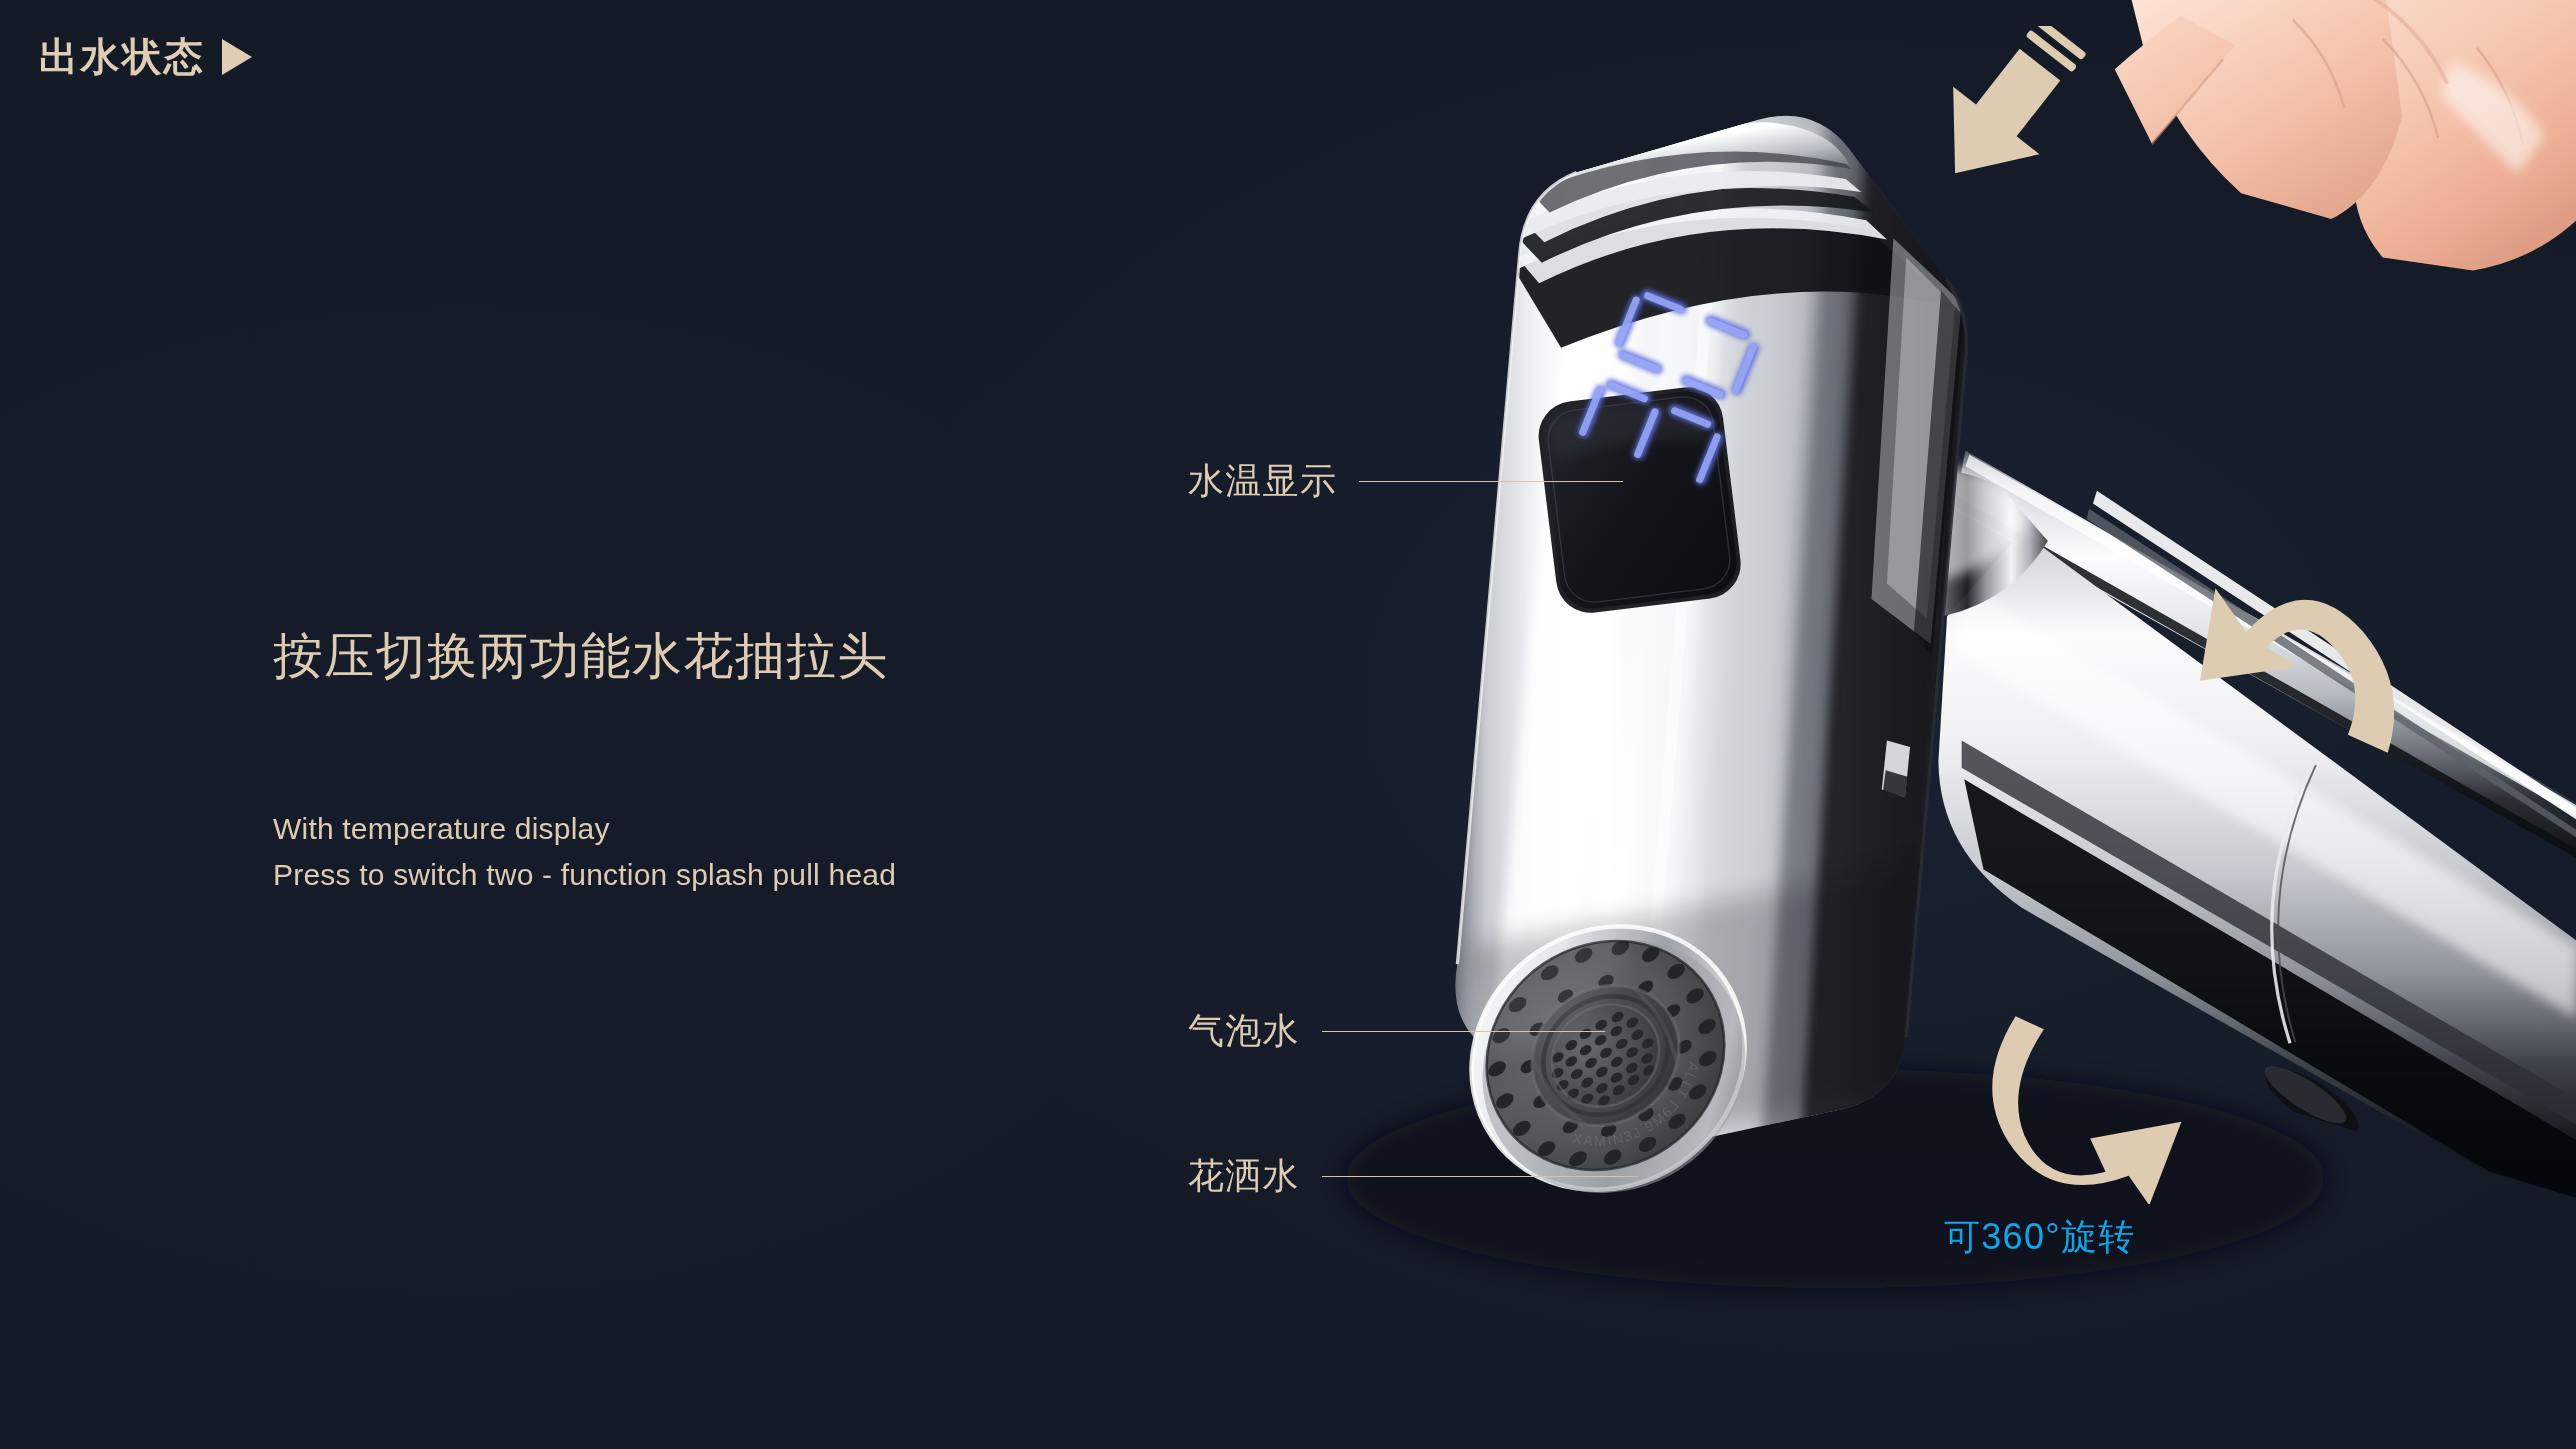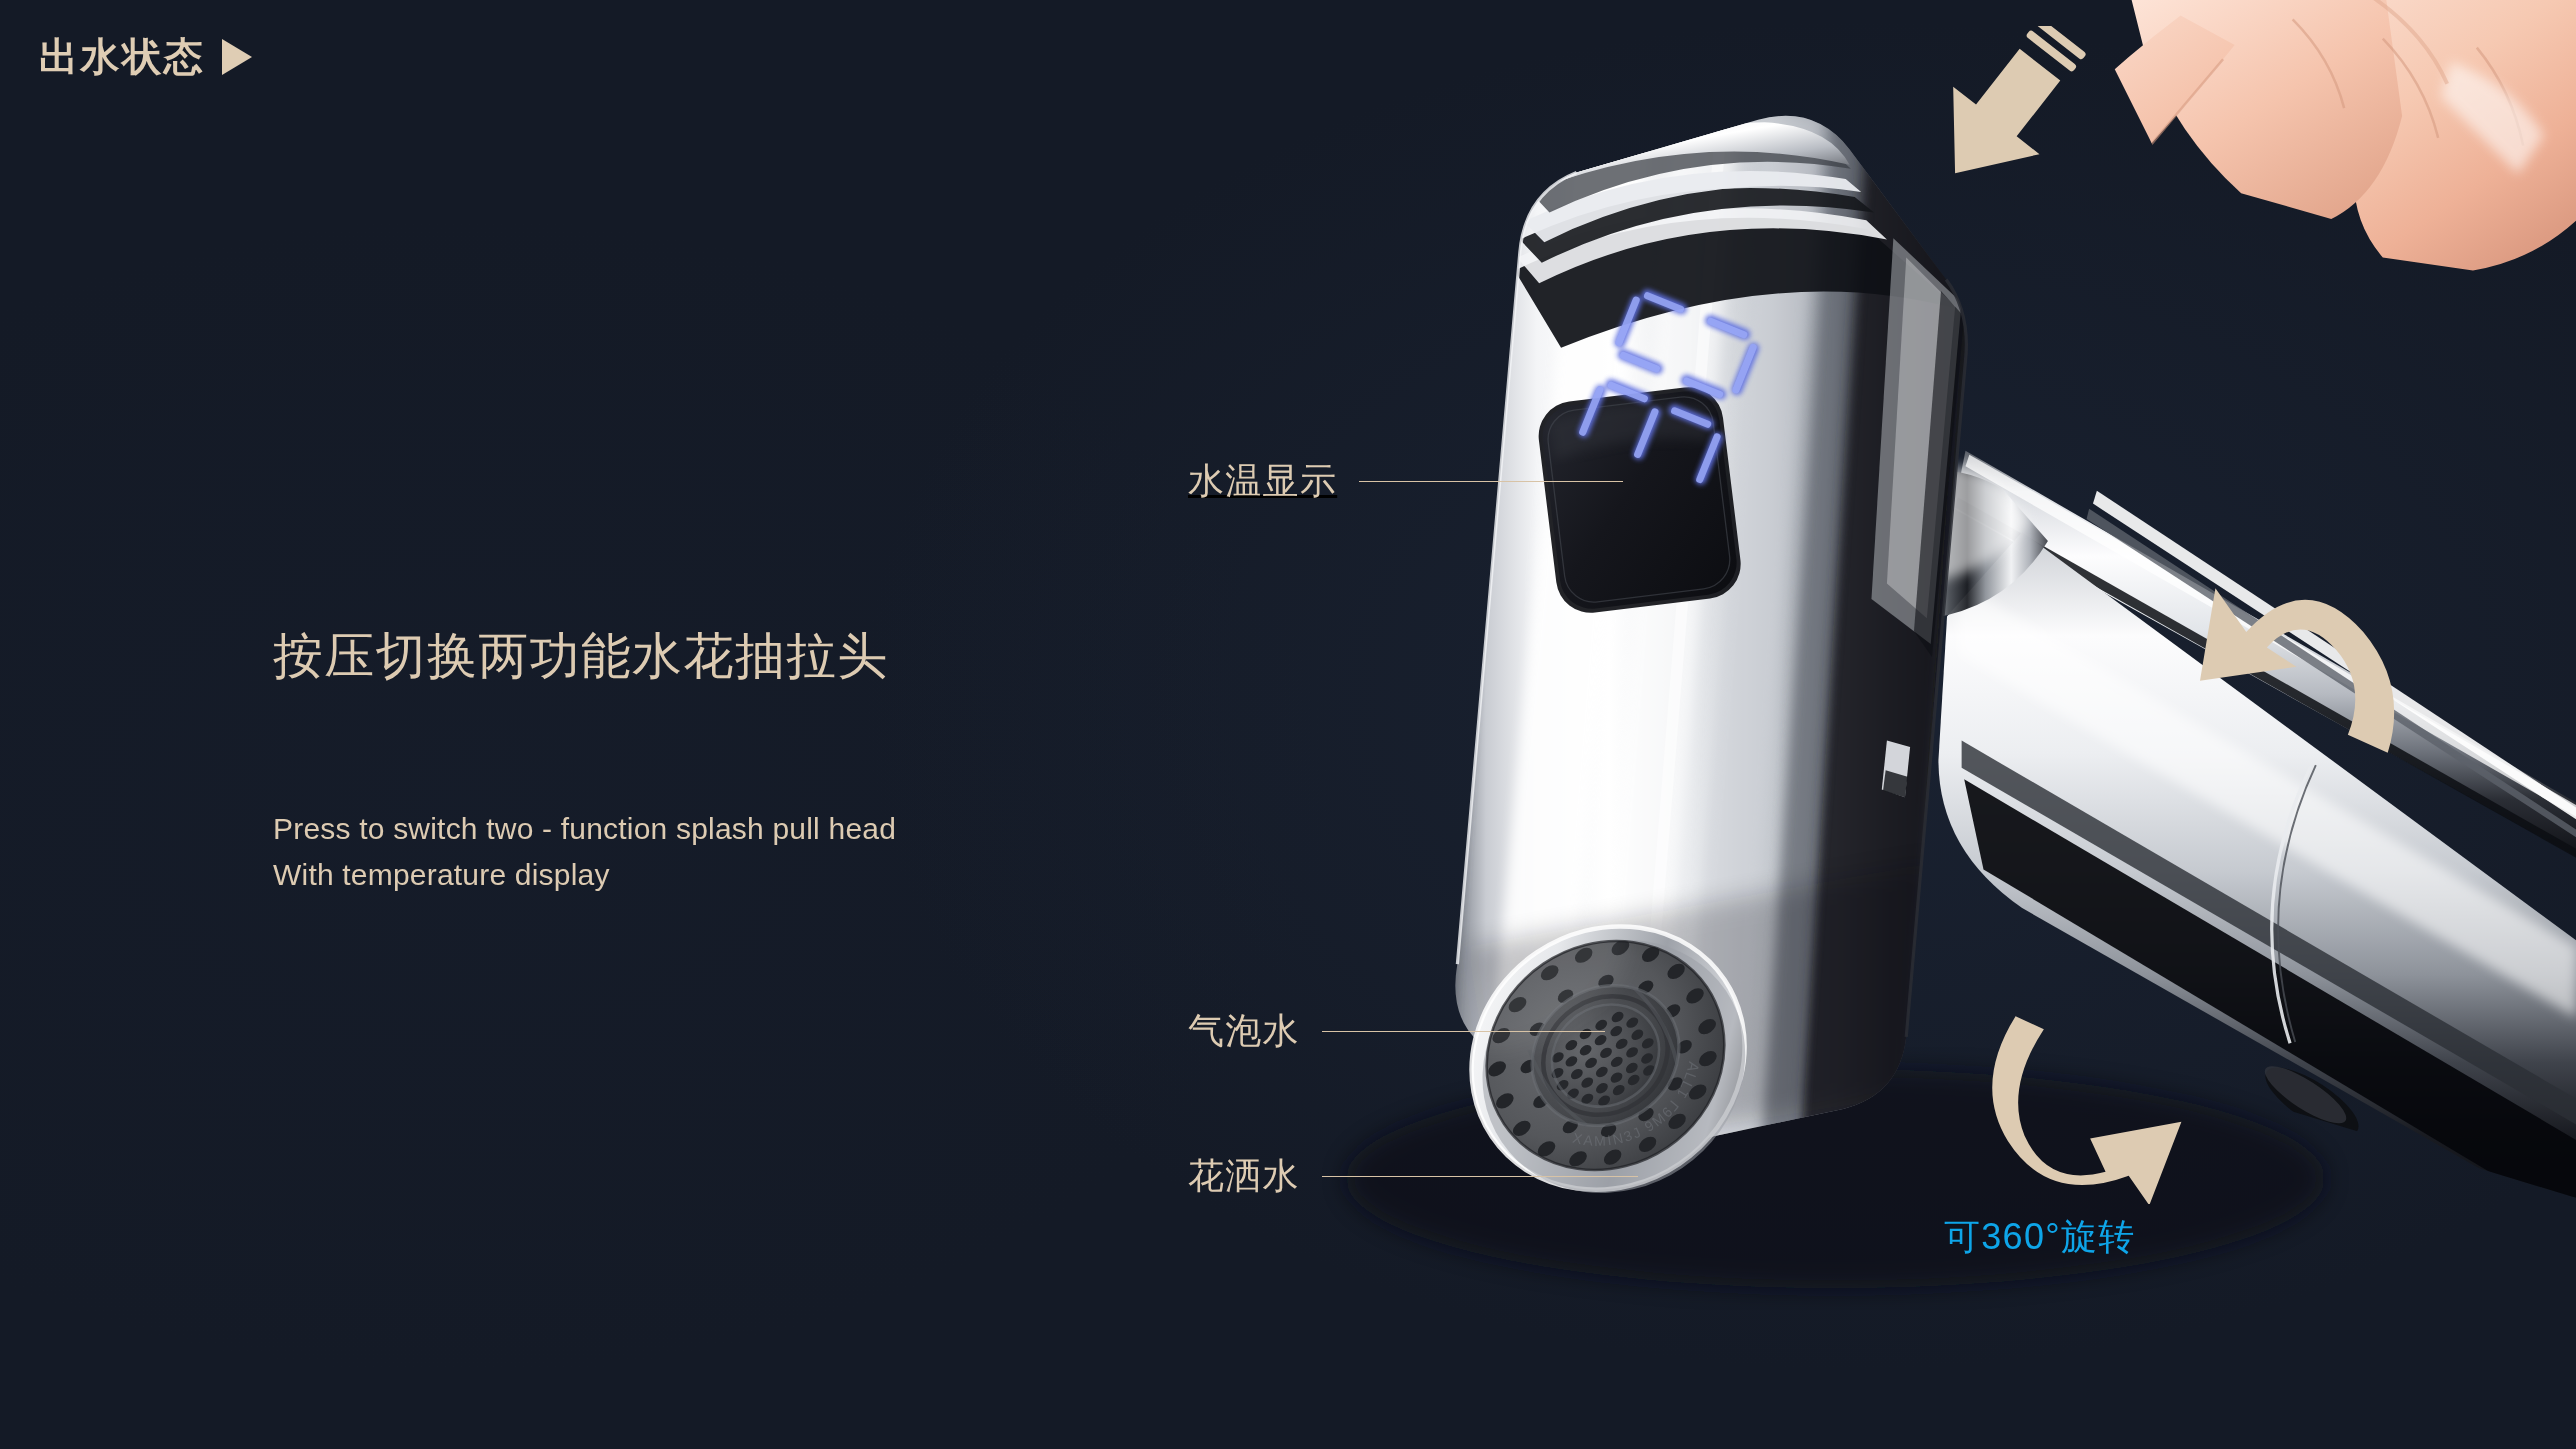--- a/index.html
+++ b/index.html
@@ -25,21 +25,21 @@
   .lede{position:absolute;left:273px;top:621px;width:966px;}
   .lede-l{color:#ddcbb2;font-size:50px;font-weight:400;line-height:1.42;letter-spacing:1.3px;white-space:nowrap;}
   .sub{position:absolute;left:273px;top:806px;width:966px;}
   .sub-l{color:#ddcbb2;font-size:30px;font-weight:400;line-height:1.52;letter-spacing:0.2px;white-space:nowrap;}
 
   
   .callout{position:absolute;display:flex;align-items:center;white-space:nowrap;}
   .callout .clabel{color:#ddcbb2;font-size:36px;font-weight:400;letter-spacing:1.3px;}
   .callout .cline{height:1.9px;background:#d8c3a6;margin-left:22px;}
 
-  .co-temp{left:1188px;top:457px;text-decoration:underline;}
+  .co-temp{left:1188px;top:457px;}
   .co-temp .cline{width:264px;}
   .co-bub{left:1188px;top:1007px;}
   .co-bub .cline{width:283px;}
   .co-sho{left:1188px;top:1152px;}
   .co-sho .cline{width:316px;}
 
   .rot-label{position:absolute;left:1944px;top:1213px;color:#0ea5e9;font-size:36px;letter-spacing:1.3px;white-space:nowrap;}
 
   
   #faucet{position:absolute;left:0;top:0;width:2576px;height:1449px;pointer-events:none;}
@@ -446,22 +446,22 @@
 
   <div class="hdr">
     <div class="hdr-txt">出水状态</div>
     <div class="hdr-tri"></div>
   </div>
 
   <div class="lede">
     <div class="lede-l">按压切换两功能水花抽拉头</div>
   </div>
   <div class="sub">
+    <div class="sub-l">With temperature display</div>
     <div class="sub-l">Press to switch two - function splash pull head</div>
-    <div class="sub-l">With temperature display</div>
   </div>
 
   <div class="callout co-temp">
     <span class="clabel">水温显示</span>
     <span class="cline"></span>
   </div>
   <div class="callout co-bub">
     <span class="clabel">气泡水</span>
     <span class="cline"></span>
   </div>

